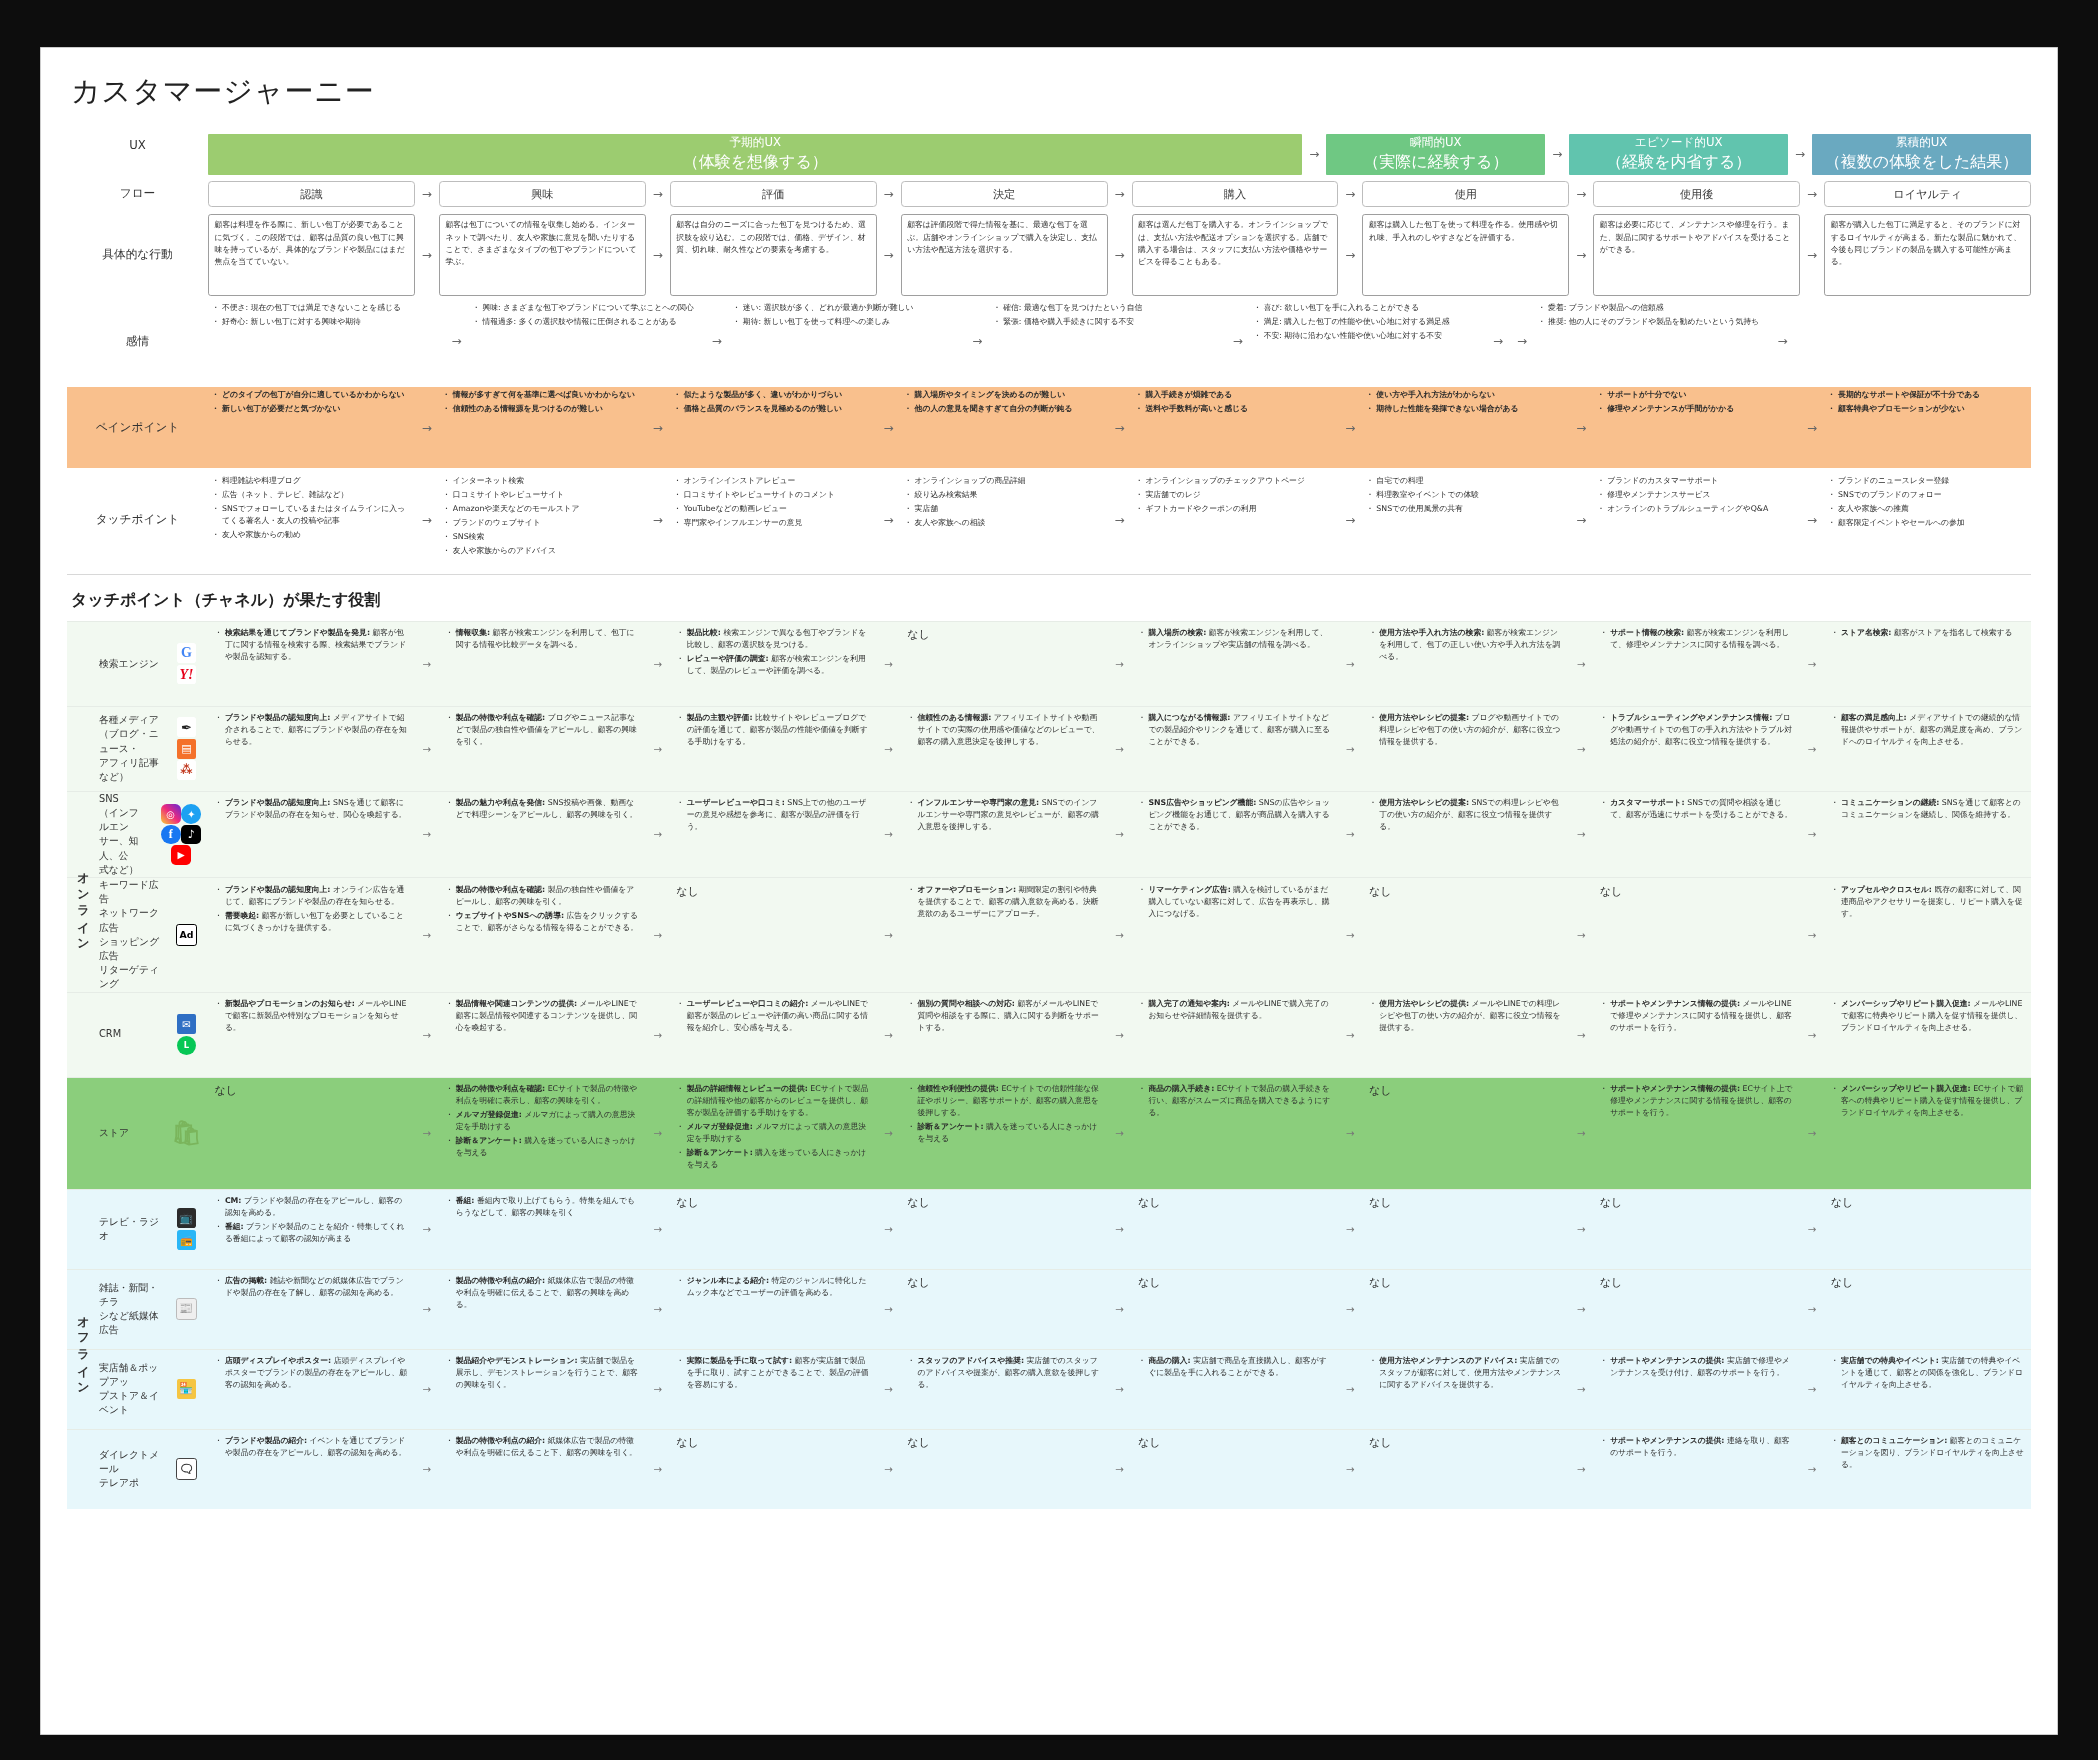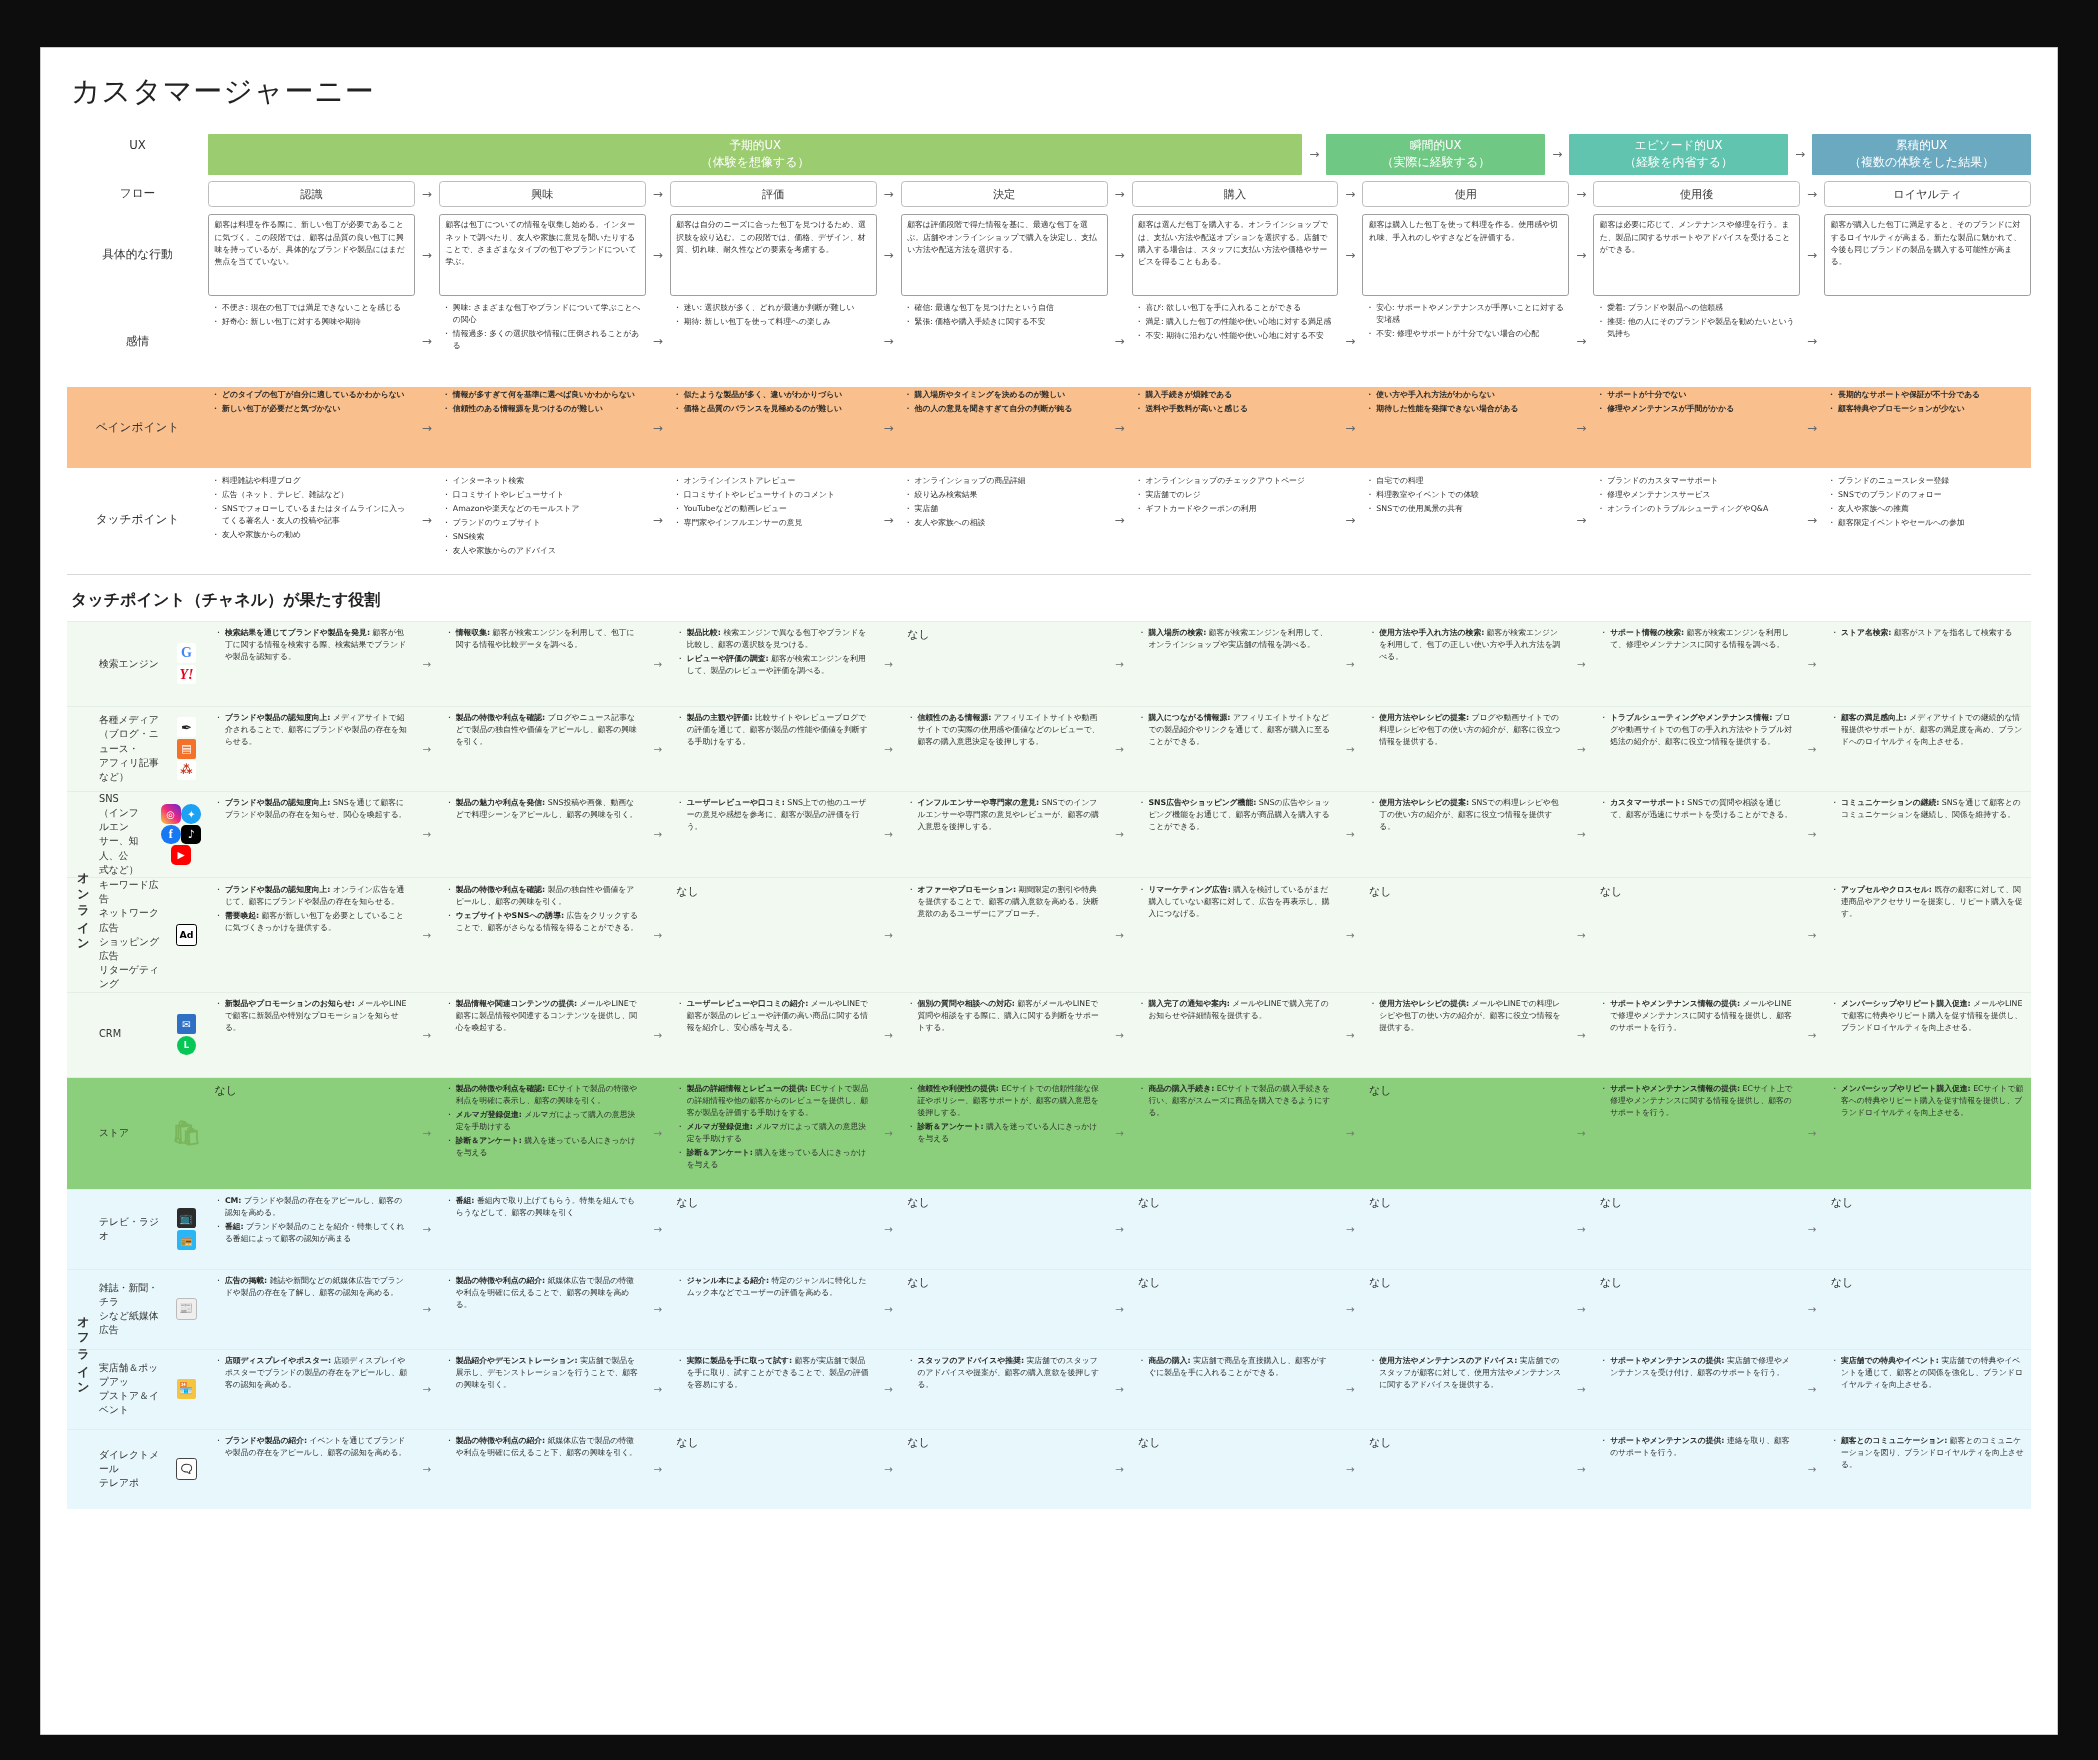--- a/index.html
+++ b/index.html
@@ -32,21 +32,21 @@
     font-size:12px;color:#666;
   }
   .cell{flex:1;min-width:0;}
 
   
   .uxband{height:41px;margin:16px 0 0 0;}
   .uxbox{
     display:flex;align-items:center;justify-content:center;text-align:center;
     color:#fff;font-size:11.7px;line-height:1.35;border-radius:0.9px;
   }
-  .uxbox small{display:block;font-size:12px;}
+  .uxbox small{display:block;font-size:16px;}
 
   
   .flowbox{
     border:0.9px solid #bdbdbd;border-radius:3.7px;height:24px;
     display:flex;align-items:center;justify-content:center;
     font-size:11.2px;color:#3b3b3b;background:#fff;
   }
 
   
   .tbox{
@@ -266,28 +266,20 @@
           <div class="cell">
             <div class="bul">
               <ul>
                 <li>喜び: 欲しい包丁を手に入れることができる</li>
                 <li>満足: 購入した包丁の性能や使い心地に対する満足感</li>
                 <li>不安: 期待に沿わない性能や使い心地に対する不安</li>
               </ul>
             </div>
           </div>
           <div class="arrow">→</div>
-          <div class="cell">
-            <div class="bul">
-              <ul>
-                <li>安心: サポートやメンテナンスが手厚いことに対する安堵感</li>
-                <li>不安: 修理やサポートが十分でない場合の心配</li>
-              </ul>
-            </div>
-          </div>
           <div class="arrow">→</div>
           <div class="cell">
             <div class="bul">
               <ul>
                 <li>愛着: ブランドや製品への信頼感</li>
                 <li>推奨: 他の人にそのブランドや製品を勧めたいという気持ち</li>
               </ul>
             </div>
           </div>
           <div class="arrow">→</div>

